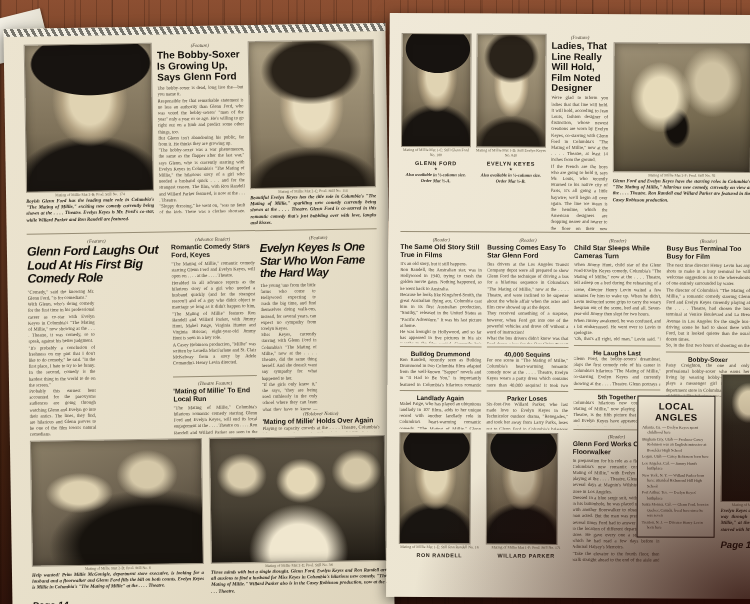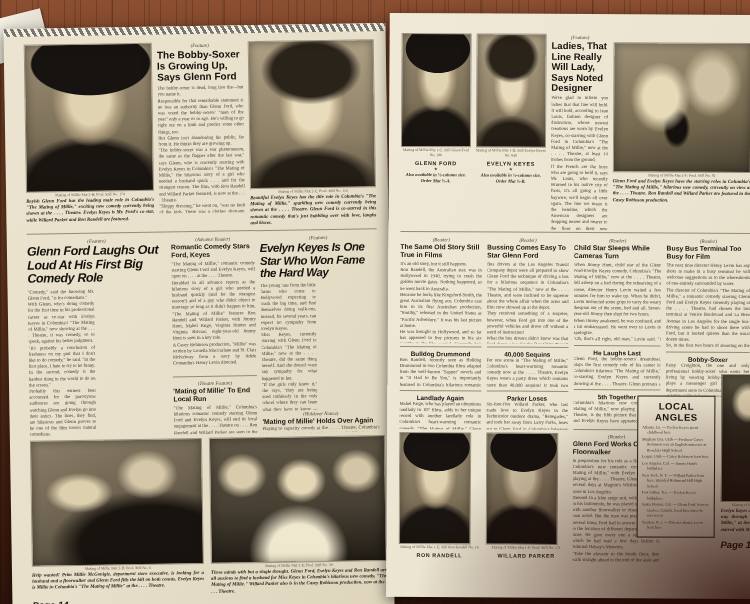--- a/index.html
+++ b/index.html
@@ -193,21 +193,21 @@
     </div>
     <div style="width:72px;">
       <div class="ph ph-ek" style="width:70px;height:114px;"></div>
       <div class="credit">Mating of Millie Mat 1-D; Still Evelyn Keyes No. 840</div>
       <div class="name">EVELYN KEYES</div>
       <div class="star">★</div>
       <div class="note">Also available in ½-column size. Order Mat ½-B.</div>
     </div>
     <div style="width:62px;" class="block">
       <div class="label">(Feature)</div>
-      <div class="h-cond" style="font-size:9.5px;">Ladies, That Line Really Will Lady, Says Noted Designer</div>
+      <div class="h-cond" style="font-size:9.5px;">Ladies, That Line Really Will Hold, Film Noted Designer</div>
       <div class="body" style="margin-top:2px;height:148px;">We're glad to inform you ladies that that line will hold. It will hold, according to Jean Louis, fashion designer of distinction, whose newest creations are worn by Evelyn Keyes, co-starring with Glenn Ford in Columbia's "The Mating of Millie," now at the . . . . Theatre, at least 14 inches from the ground.
 If the French are the boys who are going to hold it, says Mr. Louis, who recently returned to his native city of Paris, it's all going a little haywire; we'll begin all over again. The line we mean is the hemline, which the American designers are dropping nearer and nearer to the floor on their new creations, and which Mr. Louis says will never descend, that is, to a point where it hides the trim American ankle and looking leg.
 He has the word of the French designers for it. They never have gone below 14 inches from the ground with a dress hemline and they never—or maybe, on second thought—will.</div>
     </div>
     <div style="width:138px;">
       <div class="ph ph-phone" style="width:138px;height:130px;margin-top:8px;"></div>
       <div class="credit">Mating of Millie Mat 2-F; Prod. Still No. 92</div>
       <div class="caption">Glenn Ford and Evelyn Keyes have the starring roles in Columbia's "The Mating of Millie," hilarious new comedy, currently on view at the . . . . Theatre. Ron Randell and Willard Parker are featured in the Casey Robinson production.</div>
     </div>
   </div>

